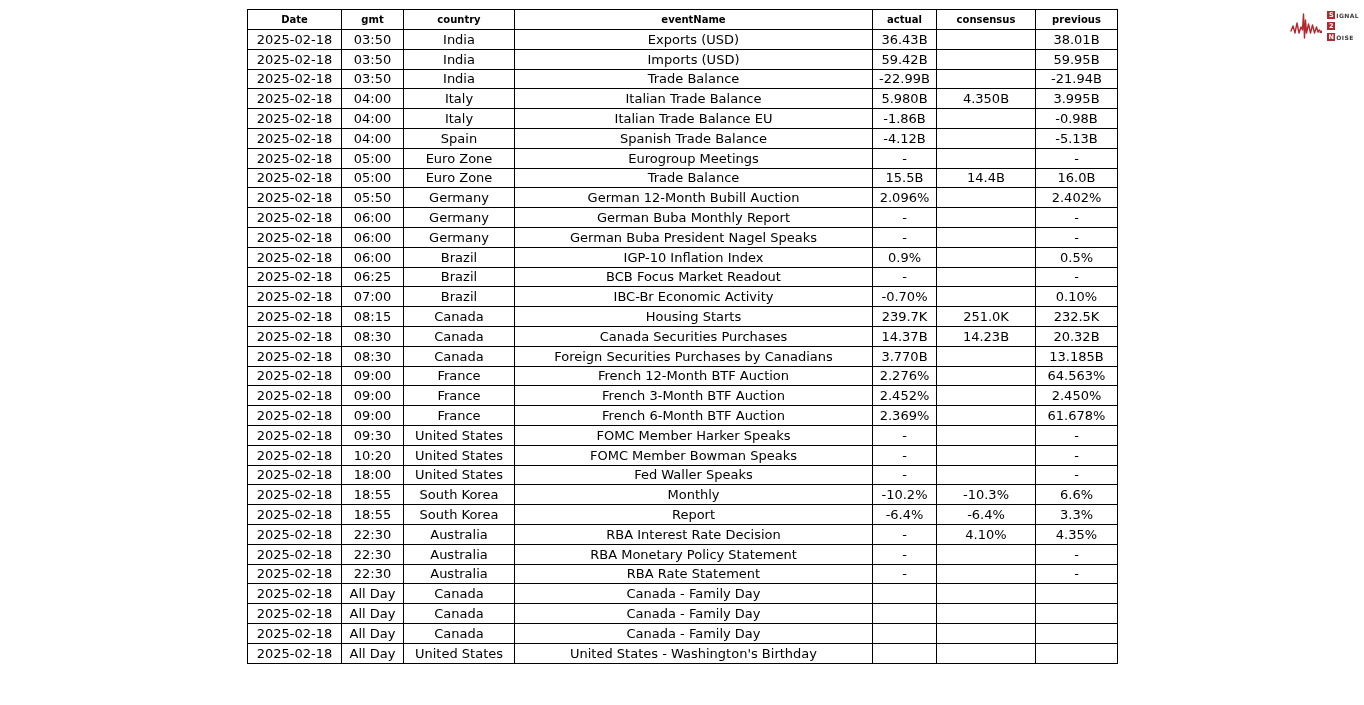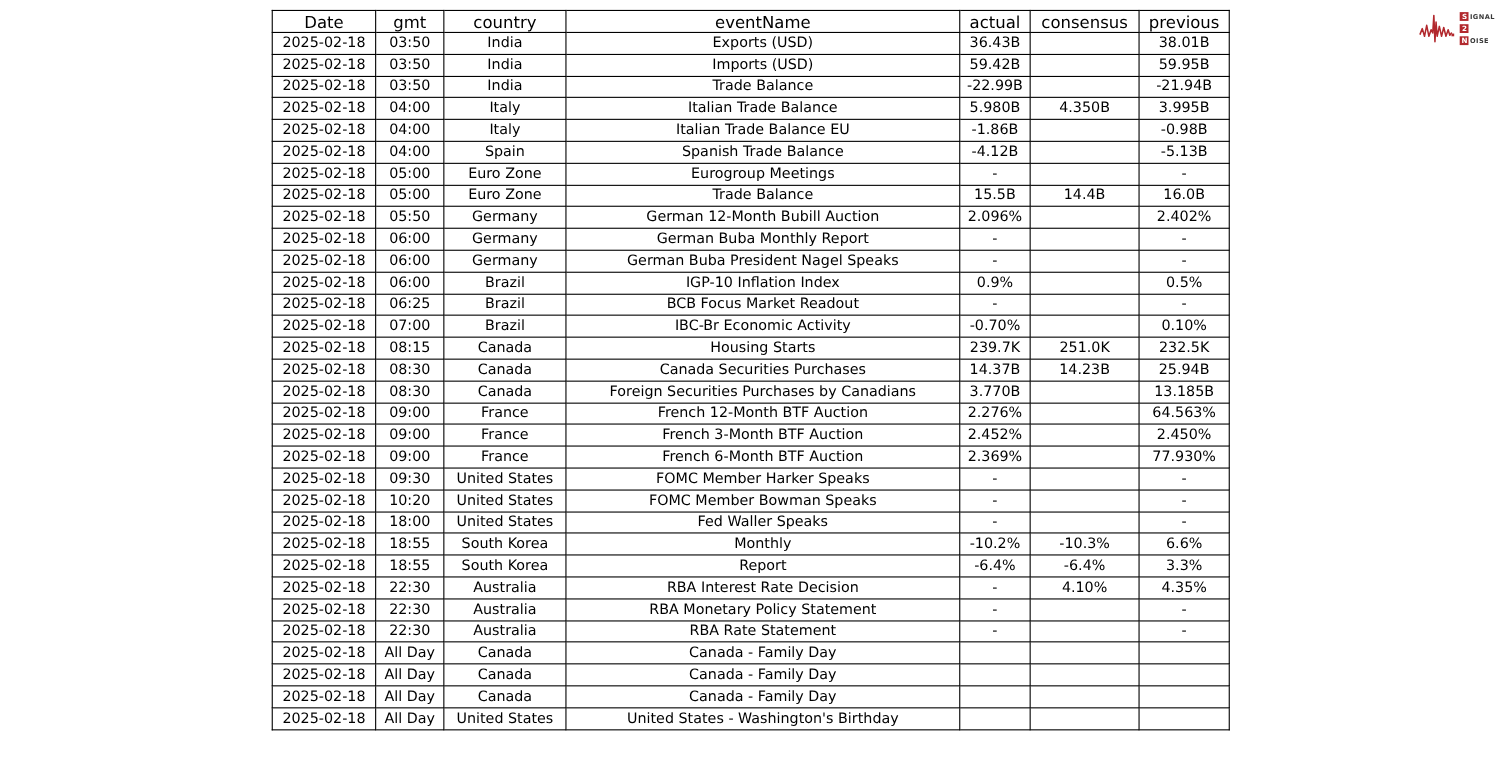--- a/index.html
+++ b/index.html
@@ -22,21 +22,21 @@
     color: #000000;
   }
   table.calendar th, table.calendar td {
     border: 1px solid #000000;
     text-align: center;
     vertical-align: middle;
     padding: 0 4px;
     white-space: nowrap;
     overflow: hidden;
   }
-  table.calendar th { height: 20px; font-weight: normal; font-size: 15px; }
+  table.calendar th { height: 20px; font-weight: bold; font-size: 10px; }
   table.calendar td { height: 19.8px; }
 
   
   .logo {
     position: absolute;
     top: 9px; right: 5px;
     display: flex;
     align-items: center;
     gap: 1px;
   }
@@ -226,21 +226,21 @@
           <td>251.0K</td>
           <td>232.5K</td>
         </tr>
         <tr>
           <td>2025-02-18</td>
           <td>08:30</td>
           <td>Canada</td>
           <td>Canada Securities Purchases</td>
           <td>14.37B</td>
           <td>14.23B</td>
-          <td>25.94B</td>
+          <td>20.32B</td>
         </tr>
         <tr>
           <td>2025-02-18</td>
           <td>08:30</td>
           <td>Canada</td>
           <td>Foreign Securities Purchases by Canadians</td>
           <td>3.770B</td>
           <td></td>
           <td>13.185B</td>
         </tr>
@@ -262,21 +262,21 @@
           <td></td>
           <td>2.450%</td>
         </tr>
         <tr>
           <td>2025-02-18</td>
           <td>09:00</td>
           <td>France</td>
           <td>French 6-Month BTF Auction</td>
           <td>2.369%</td>
           <td></td>
-          <td>77.930%</td>
+          <td>61.678%</td>
         </tr>
         <tr>
           <td>2025-02-18</td>
           <td>09:30</td>
           <td>United States</td>
           <td>FOMC Member Harker Speaks</td>
           <td>-</td>
           <td></td>
           <td>-</td>
         </tr>

